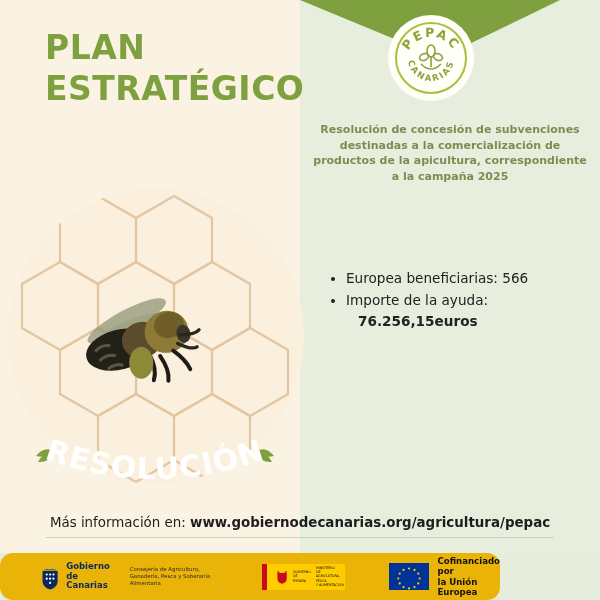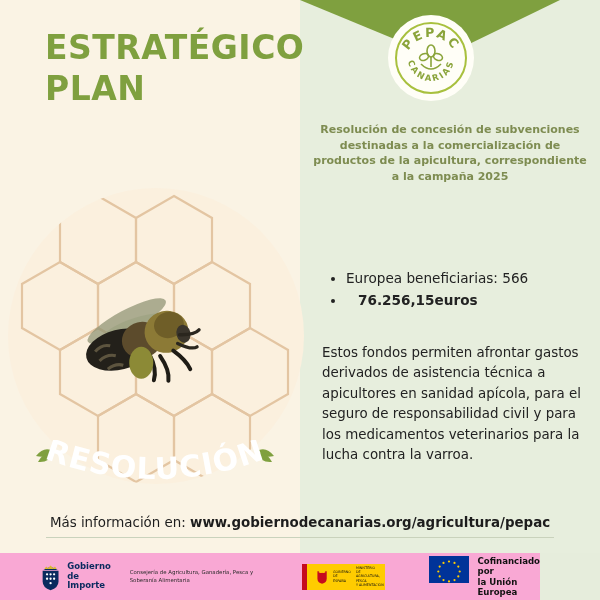--- a/index.html
+++ b/index.html
@@ -111,42 +111,42 @@
     border-bottom:1px solid #C9D2BC;
     padding:0 4px 7px 4px;
     font-size:13.4px;color:#1d1d1d;
     font-family:"DejaVu Sans",sans-serif;
     white-space:nowrap;
   }
   .urlinner b{font-weight:bold;}
 
   
   .footer{
-    position:absolute;left:0;top:553px;width:540px;height:47px;
-    background:#f9a8d4;
-    display:flex;align-items:center;
+    position:absolute;left:0;top:553px;width:500px;height:47px;
+    background:#eab308;
+    display:flex;align-items:center;border-radius:13px;
   }
   .f-gc{display:flex;align-items:center;margin-left:40px;}
   .gc-txt{
     margin-left:6px;font-size:8.5px;line-height:1.15;color:#0a2a5e;
     font-weight:bold;font-family:"DejaVu Sans",sans-serif;
   }
   .consej{
     margin-left:16px;font-size:5.4px;line-height:1.35;color:#2b2b2b;
     font-family:"DejaVu Sans",sans-serif;
   }
   .minis{
     margin-left:36px;width:92px;height:26px;background:#FFCC00;
     position:relative;display:flex;align-items:center;
   }
   .minis .redbar{position:absolute;left:0;top:0;width:5px;height:100%;background:#C60B1E;}
   .minis .shield{margin-left:14px;width:17px;height:20px;}
   .minis .mtxt{margin-left:5px;font-size:3.3px;line-height:1.3;color:#111;
     font-family:"DejaVu Sans",sans-serif;white-space:pre-line;}
-  .eu{margin-left:44px;display:flex;}
+  .eu{margin-left:44px;display:flex;align-items:center;}
   .euflag{width:40px;height:27px;background:#003399;position:relative;}
   .eu-txt{margin-left:8px;font-size:8.6px;line-height:1.2;color:#111;
     font-weight:bold;font-family:"DejaVu Sans",sans-serif;}
 </style>
 </head>
 <body>
 
 <div class="poster">
 
   <div class="cream-panel"></div>
@@ -170,22 +170,22 @@
         <ellipse cx="40" cy="33" rx="4" ry="6"></ellipse>
         <ellipse cx="33" cy="39" rx="4.6" ry="3.3" transform="rotate(-22 33 39)"></ellipse>
         <ellipse cx="47" cy="39" rx="4.6" ry="3.3" transform="rotate(22 47 39)"></ellipse>
         <line x1="40" y1="39" x2="40" y2="49"></line>
         <path d="M 30,46 Q 40,56 50,46"></path>
       </g>
     </svg>
   </div>
 
   <div class="title">
+    <span>PLAN</span>
     <span>ESTRATÉGICO</span>
-    <span>PLAN</span>
   </div>
 
   <div class="circle">
     <svg width="296" height="296" viewBox="0 0 296 296">
       <g fill="none" stroke="#E3C5A2" stroke-width="2.2">
         <polygon points="90,8 128,30 128,74 90,96 52,74 52,30"></polygon>
         <polygon points="166,8 204,30 204,74 166,96 128,74 128,30"></polygon>
         <polygon points="52,74 90,96 90,140 52,162 14,140 14,96"></polygon>
         <polygon points="128,74 166,96 166,140 128,162 90,140 90,96"></polygon>
         <polygon points="204,74 242,96 242,140 204,162 166,140 166,96"></polygon>
@@ -232,25 +232,25 @@
   </svg>
 
   <div class="head">Resolución de concesión de subvenciones destinadas a la comercialización de productos de la apicultura, correspondiente a la campaña 2025</div>
 
   <ul class="bullets">
     <li>
       <span>Europea beneficiarias:</span>
       <b>566</b>
     </li>
     <li>
+      <span>Importe de la ayuda:</span>
       <span class="amount">76.256,15euros</span>
     </li>
   </ul>
 
-  <div class="para">Estos fondos permiten afrontar gastos derivados de asistencia técnica a apicultores en sanidad apícola, para el seguro de responsabilidad civil y para los medicamentos veterinarios para la lucha contra la varroa.</div>
 
   <div class="urlbar">
     <div class="urlinner">
       <span>Más información en:</span>
       <b>www.gobiernodecanarias.org/agricultura/pepac</b>
     </div>
   </div>
 
   <div class="footer">
 
@@ -264,21 +264,21 @@
             <circle cx="16" cy="12" r="1.3"></circle>
           <circle cx="8" cy="17" r="1.3"></circle>
             <circle cx="12" cy="17" r="1.3"></circle>
             <circle cx="16" cy="17" r="1.3"></circle>
           <circle cx="12" cy="22" r="1.3"></circle>
         </g>
         <path d="M5,6 l2,-3 l2,2 l3,-3 l3,3 l2,-2 l2,3z" fill="#d8b832"></path>
       </svg>
       <div class="gc-txt">
         <div>Gobierno</div>
-        <div>de Importe</div>
+        <div>de Canarias</div>
       </div>
     </div>
 
     <div class="consej">Consejería de Agricultura, Ganadería, Pesca y Soberanía Alimentaria</div>
 
     <div class="minis">
       <div class="redbar"></div>
       <svg class="shield" viewBox="0 0 17 20">
         <path d="M2,2 h13 v10 q0,6 -6.5,7.5 Q2,18 2,12z" fill="#C60B1E"></path>
         <path d="M8.5,1 q4,-1 5,2 q-2,2 -5,1 q-3,1 -5,-1 q1,-3 5,-2z" fill="#FFCC00"></path>

